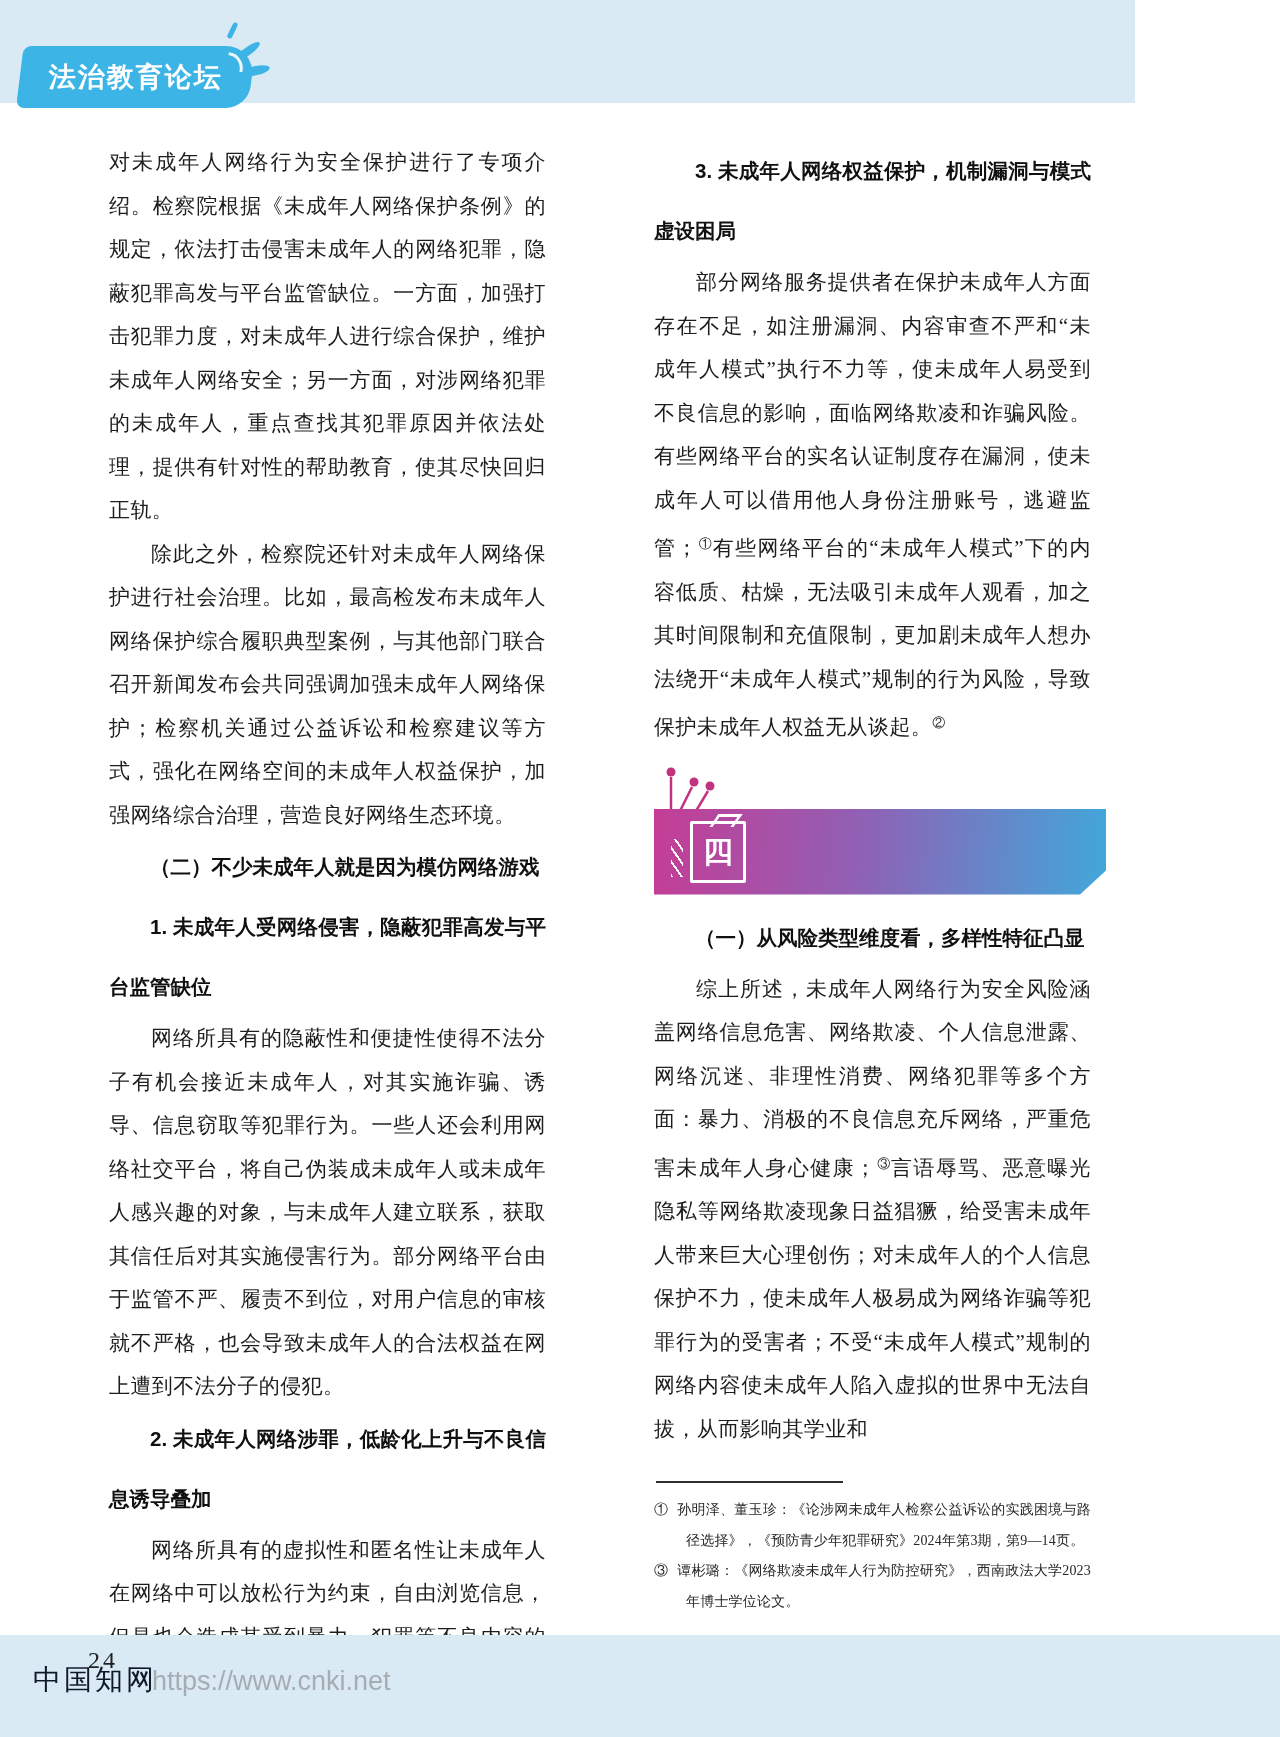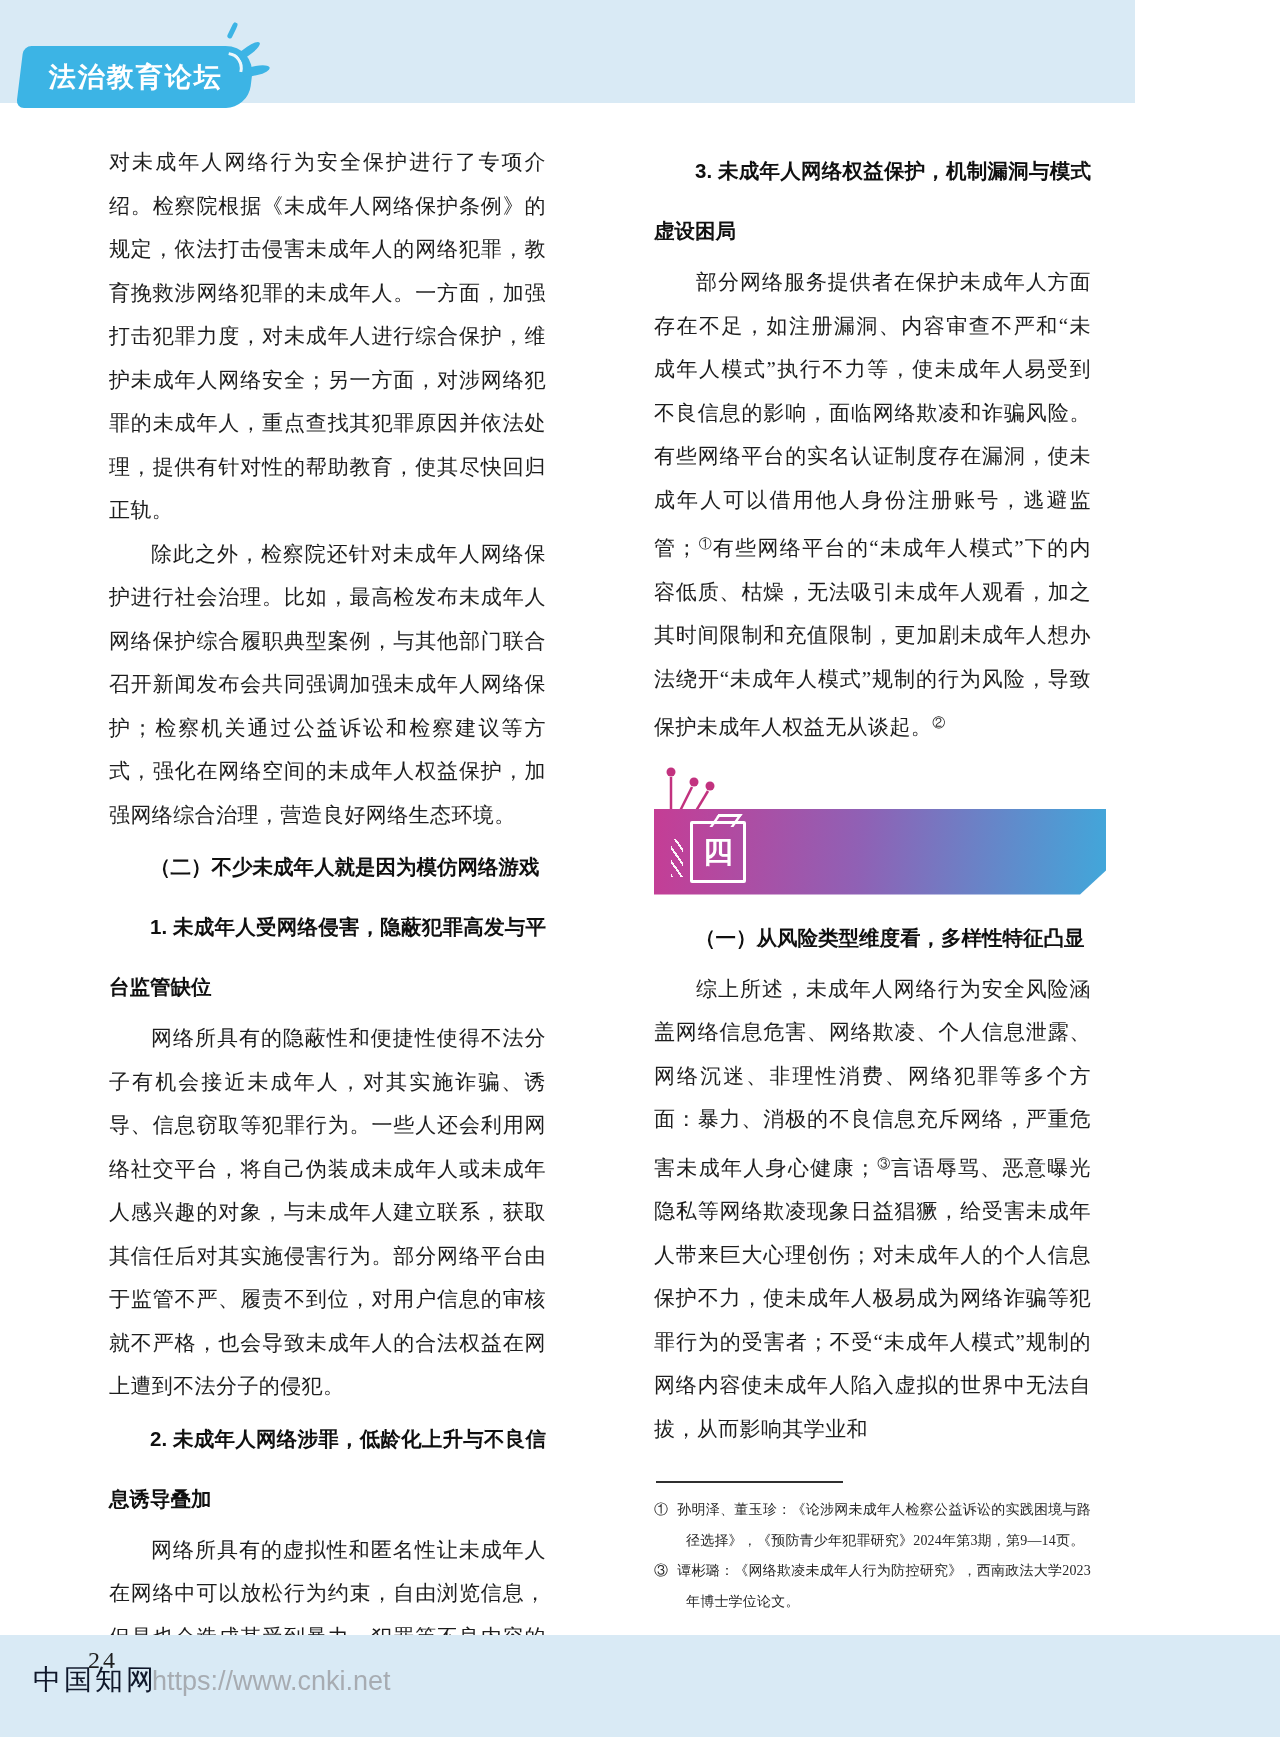--- a/index.html
+++ b/index.html
@@ -107,21 +107,21 @@
 <div class="top-band"></div>
 
 <div class="badge">
   <span class="badge-label">法治教育论坛</span>
 </div>
 <span class="splash s1"></span>
 <span class="splash s2"></span>
 <span class="splash s3"></span>
 
 <div class="col col-left">
-  <p class="body no-indent">对未成年人网络行为安全保护进行了专项介绍。检察院根据《未成年人网络保护条例》的规定，依法打击侵害未成年人的网络犯罪，教育挽救涉网络犯罪的未成年人。一方面，加强打击犯罪力度，对未成年人进行综合保护，维护未成年人网络安全；另一方面，对涉网络犯罪的未成年人，重点查找其犯罪原因并依法处理，提供有针对性的帮助教育，使其尽快回归正轨。</p>
+  <p class="body no-indent">对未成年人网络行为安全保护进行了专项介绍。检察院根据《未成年人网络保护条例》的规定，依法打击侵害未成年人的网络犯罪，隐蔽犯罪高发与平台监管缺位。一方面，加强打击犯罪力度，对未成年人进行综合保护，维护未成年人网络安全；另一方面，对涉网络犯罪的未成年人，重点查找其犯罪原因并依法处理，提供有针对性的帮助教育，使其尽快回归正轨。</p>
   <p class="body">除此之外，检察院还针对未成年人网络保护进行社会治理。比如，最高检发布未成年人网络保护综合履职典型案例，与其他部门联合召开新闻发布会共同强调加强未成年人网络保护；检察机关通过公益诉讼和检察建议等方式，强化在网络空间的未成年人权益保护，加强网络综合治理，营造良好网络生态环境。</p>
   <p class="hd">（二）不少未成年人就是因为模仿网络游戏</p>
   <p class="hd">1. 未成年人受网络侵害，隐蔽犯罪高发与平台监管缺位</p>
   <p class="body">网络所具有的隐蔽性和便捷性使得不法分子有机会接近未成年人，对其实施诈骗、诱导、信息窃取等犯罪行为。一些人还会利用网络社交平台，将自己伪装成未成年人或未成年人感兴趣的对象，与未成年人建立联系，获取其信任后对其实施侵害行为。部分网络平台由于监管不严、履责不到位，对用户信息的审核就不严格，也会导致未成年人的合法权益在网上遭到不法分子的侵犯。</p>
   <p class="hd">2. 未成年人网络涉罪，低龄化上升与不良信息诱导叠加</p>
   <p class="body">网络所具有的虚拟性和匿名性让未成年人在网络中可以放松行为约束，自由浏览信息，但是也会造成其受到暴力、犯罪等不良内容的侵害，甚至激发犯罪欲望。比如，不少未成年人就是因为模仿网络游戏、小说中的暴力行为而走上了违法犯罪的道路。</p>
 </div>
 
 <div class="col col-right">
   <p class="hd">3. 未成年人网络权益保护，机制漏洞与模式虚设困局</p>

